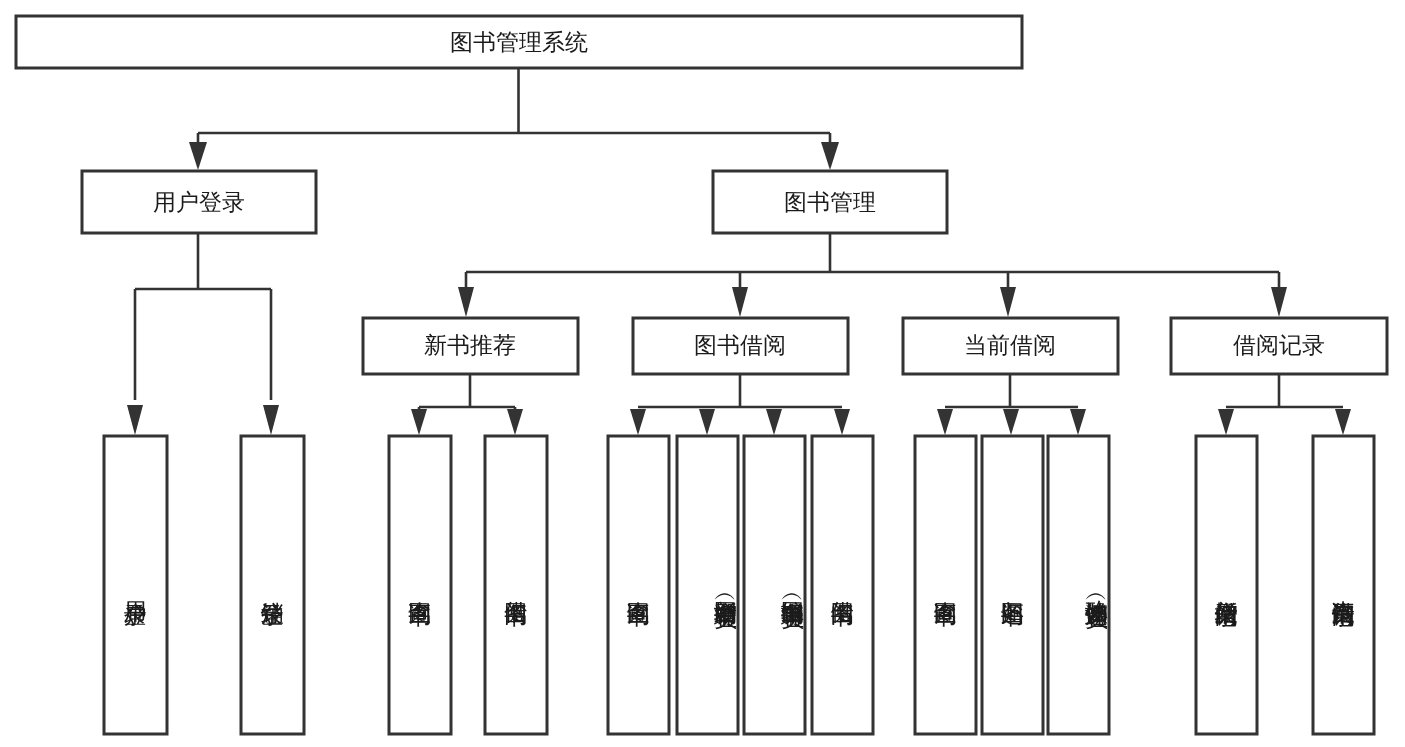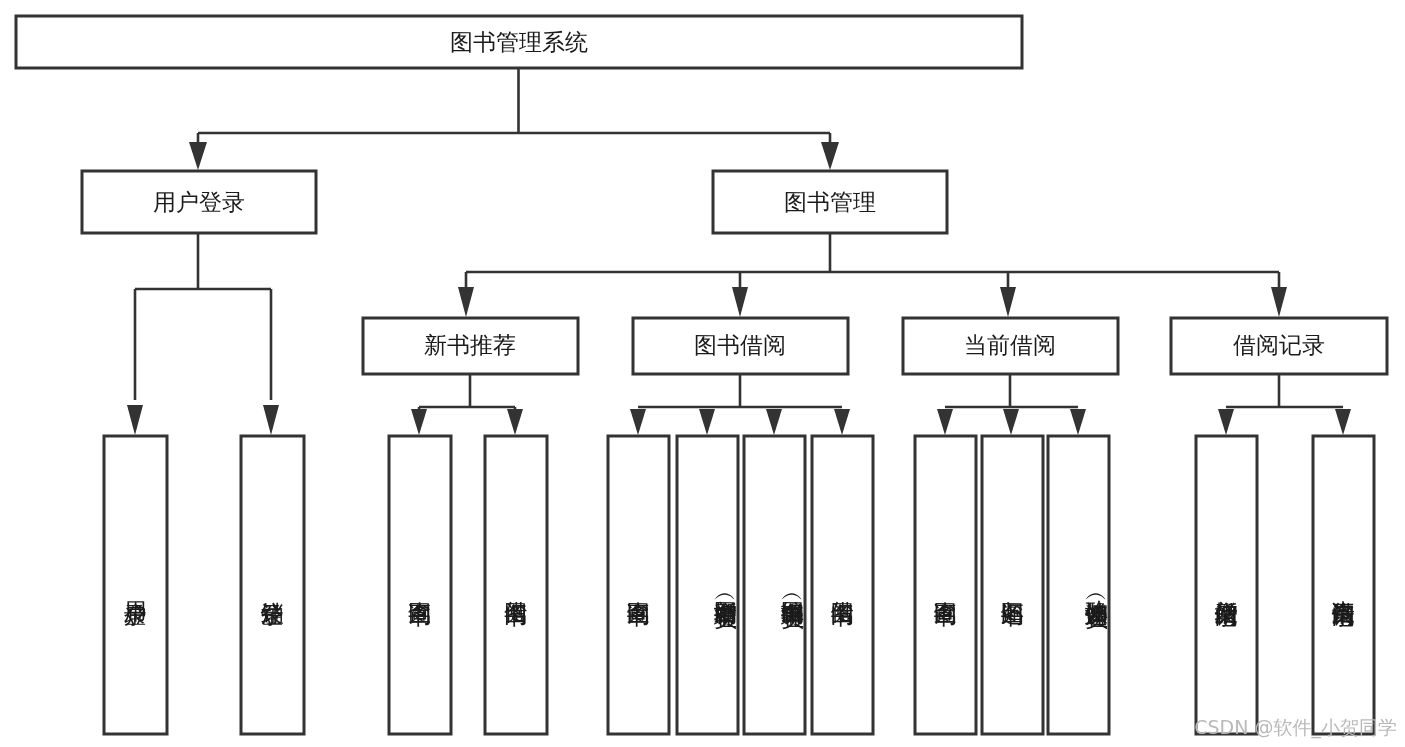--- a/index.html
+++ b/index.html
@@ -216,15 +216,14 @@
   <div class="vlabel" style="left:744px; top:441px; width:61px; height:290px; align-items:flex-start;">编辑图书（管理员）</div>
   <div class="vlabel" style="left:812px; top:436px; width:61px; height:298px;">借阅图书</div>
 
   <div class="vlabel" style="left:915px; top:436px; width:61px; height:298px;">查询图书</div>
   <div class="vlabel" style="left:982px; top:436px; width:61px; height:298px;">归还图书</div>
   <div class="vlabel" style="left:1048px; top:441px; width:61px; height:290px; align-items:flex-start;">确认归还（管理员）</div>
 
   <div class="vlabel" style="left:1196px; top:436px; width:61px; height:298px;">新增借阅记录</div>
   <div class="vlabel" style="left:1313px; top:436px; width:61px; height:298px;">查询借阅记录</div>
 
-  <div class="watermark">CSDN @软件_小贺同学</div>
 
 </div>
 
 </body></html>

